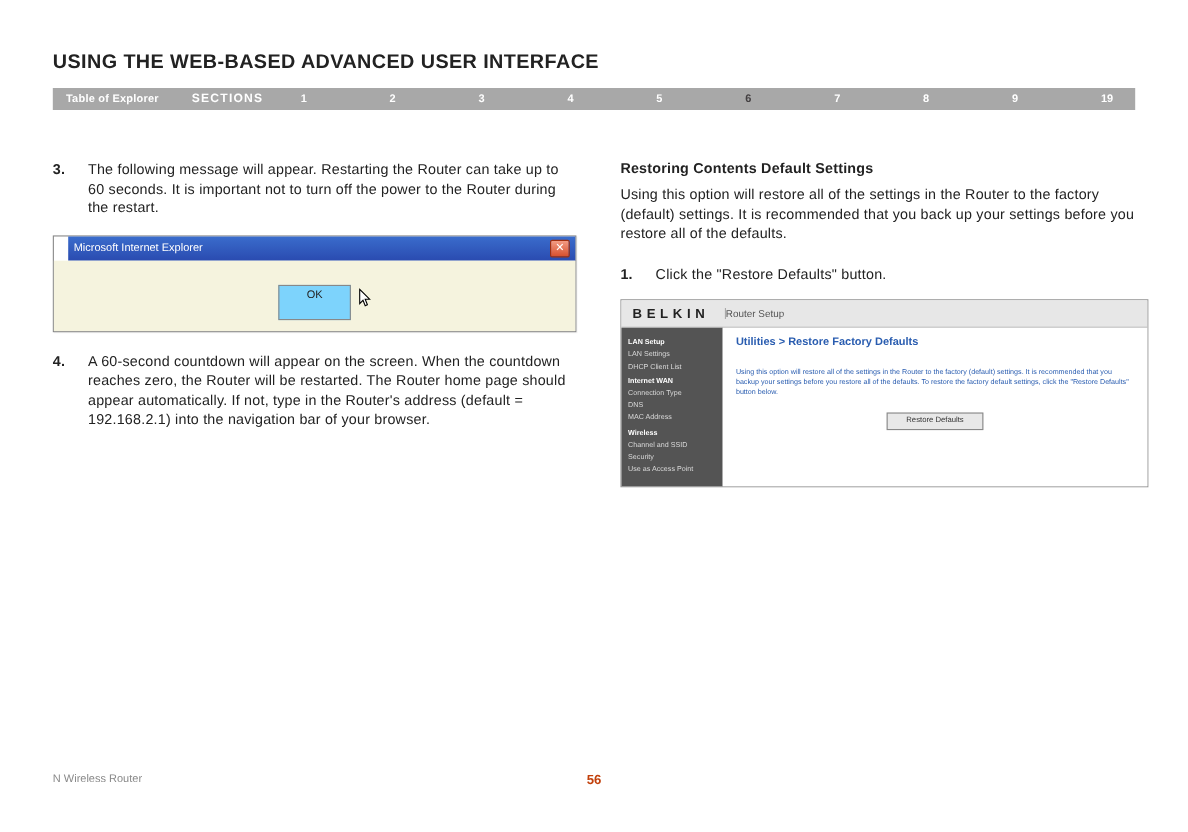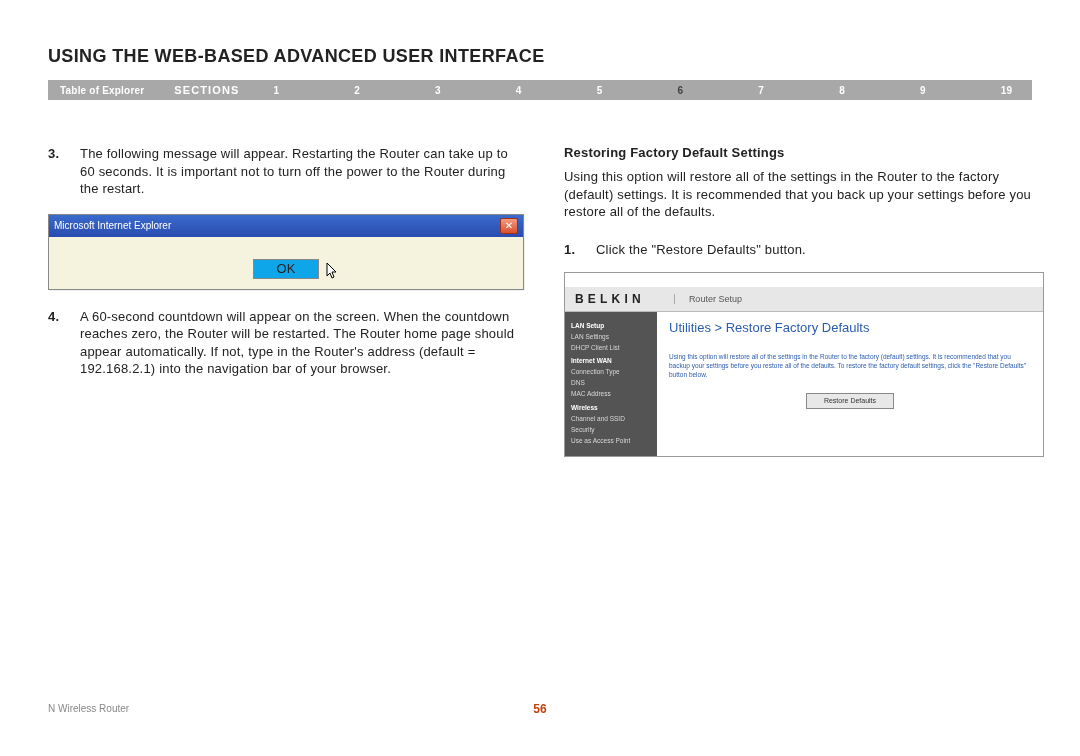--- a/index.html
+++ b/index.html
@@ -74,20 +74,21 @@
     box-shadow: 1px 1px 0 rgba(0,0,0,0.05);
   }
   .ie-title {
     background: linear-gradient(#3a6ccc, #2a4bb0);
     color: #fff;
     font-size: 10px;
     padding: 3px 5px;
     display: flex;
     justify-content: space-between;
     align-items: center;
+    margin-left: 13px;
   }
   .ie-close {
     width: 18px; height: 16px;
     background: linear-gradient(#f29c84, #d8502e);
     border: 1px solid #a03010;
     border-radius: 2px;
     color: #fff;
     font-size: 10px;
     line-height: 14px;
     text-align: center;
@@ -97,24 +98,24 @@
     padding: 12px 10px 10px 10px;
     display: flex;
     flex-direction: column;
     align-items: center;
   }
   .ie-msgrow { display:flex; align-items:center; gap:12px; width:100%; }
   .warn-icon svg { display:block; }
   .ie-msg { font-size: 9.5px; color:#333; }
   .ie-ok {
     margin-top: 10px;
-    width: 66px; height: 20px;
-    background: #0ea5e9;
+    width: 66px; height: 32px;
+    background: #7dd3fc;
     border: 1px solid #888;
-    font-size: 13px;
+    font-size: 10px;
     line-height: 18px;
     text-align:center;
     position: relative;
   }
   .ie-cursor {
     position: absolute;
     right: -22px; top: 2px;
   }
 
   
@@ -123,47 +124,46 @@
     border: 1px solid #999;
     margin-top: 14px;
     font-family: Verdana, Arial, sans-serif;
   }
   .belkin-header {
     background: #e7e7e7;
     border-bottom: 1px solid #bbb;
     padding: 5px 10px;
     display:flex;
     align-items:center;
-    gap: 29px;
-    margin-top: 14px;
+    gap: 14px;
   }
   .belkin-logo {
     font-family: Arial, sans-serif;
     font-weight: 700;
     letter-spacing: 0.35em;
     font-size: 12px;
     color: #222;
   }
-  .belkin-subtitle { font-size: 9px; color:#555; border-left:1px solid #aaa; padding-left:14px;}
+  .belkin-subtitle { font-size: 9px; color:#555; border-left:1px solid #aaa; }
   .belkin-body { display:flex; }
   .belkin-side {
     width: 92px;
     background: #545454;
     color: #d8d8d8;
     font-size: 6.5px;
     padding: 6px 6px 10px 6px;
     line-height: 1.7;
   }
   .belkin-side .h { font-weight:700; color:#fff; margin-top:2px;}
   .belkin-main {
     flex:1;
     background:#fff;
     padding: 8px 12px 16px 12px;
   }
-  .belkin-crumb { font-size: 13px; font-weight:400; color:#2a5db0; margin-bottom:18px;}
+  .belkin-crumb { font-size: 10px; font-weight:700; color:#2a5db0; margin-bottom:18px;}
   .belkin-text { font-size: 6.5px; color:#2a5db0; line-height:1.35; margin-bottom: 14px;}
   .belkin-btn {
     display:block;
     margin: 0 auto;
     width: 88px; height: 16px;
     background:#e8e8e8;
     border:1px solid #888;
     font-size:7px;
     line-height:14px;
     text-align:center;
@@ -233,21 +233,21 @@
       </div>
     </div>
 
     <div class="item">
       <span class="num">4.</span>
       <span>A 60-second countdown will appear on the screen. When the countdown reaches zero, the Router will be restarted. The Router home page should appear automatically. If not, type in the Router's address (default = 192.168.2.1) into the navigation bar of your browser.</span>
     </div>
   </div>
 
   <div class="col">
-    <div class="heading">Restoring Factory Default Settings</div>
+    <div class="heading">Restoring Contents Default Settings</div>
     <div class="para">Using this option will restore all of the settings in the Router to the factory (default) settings. It is recommended that you back up your settings before you restore all of the defaults.</div>
     <div class="item">
       <span class="num">1.</span>
       <span>Click the "Restore Defaults" button.</span>
     </div>
 
     <div class="belkin">
       <div class="belkin-header">
         <span class="belkin-logo">BELKIN</span>
         <span class="belkin-subtitle">Router Setup</span>

